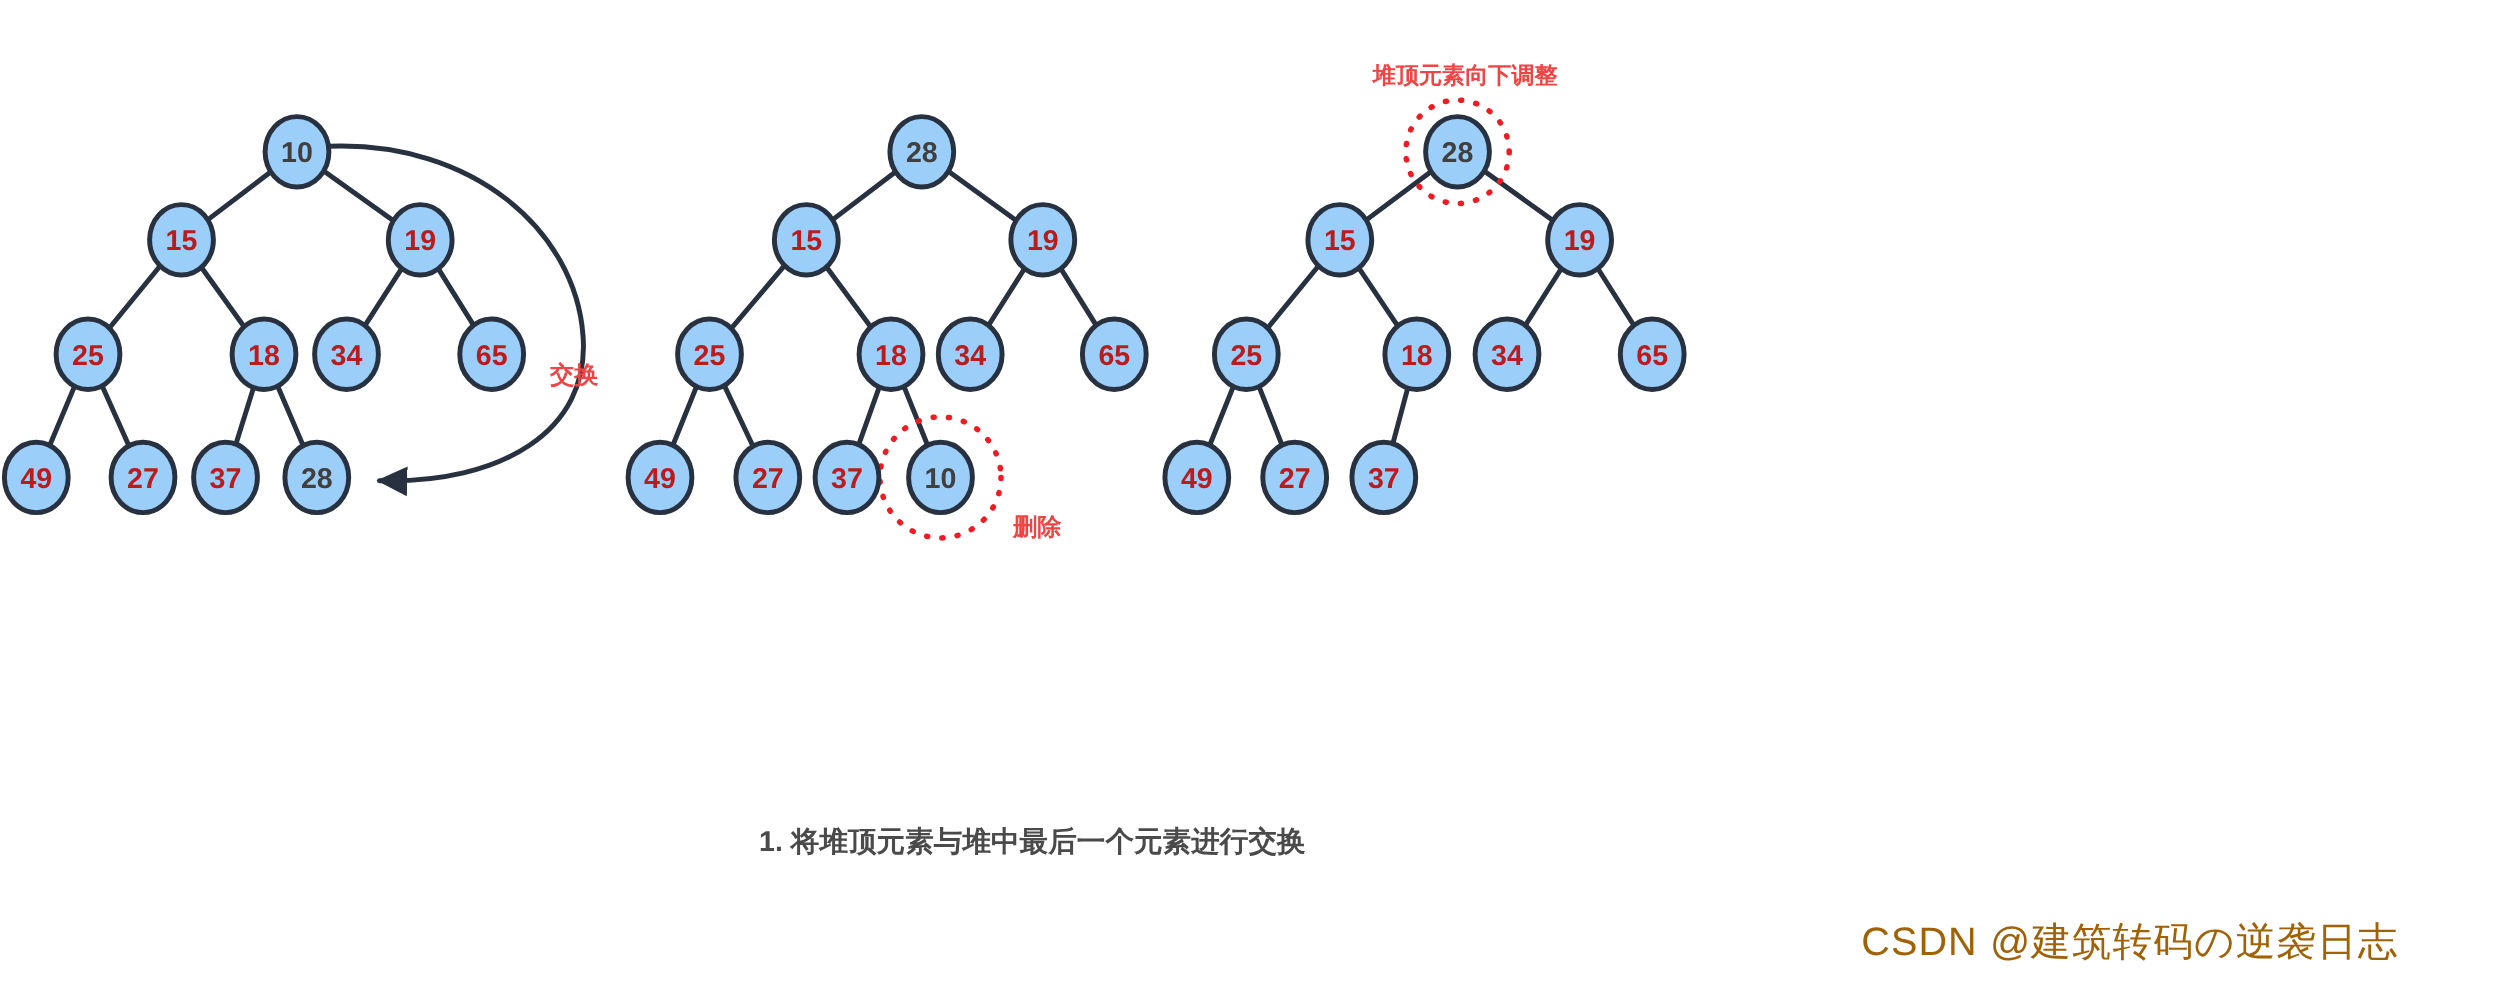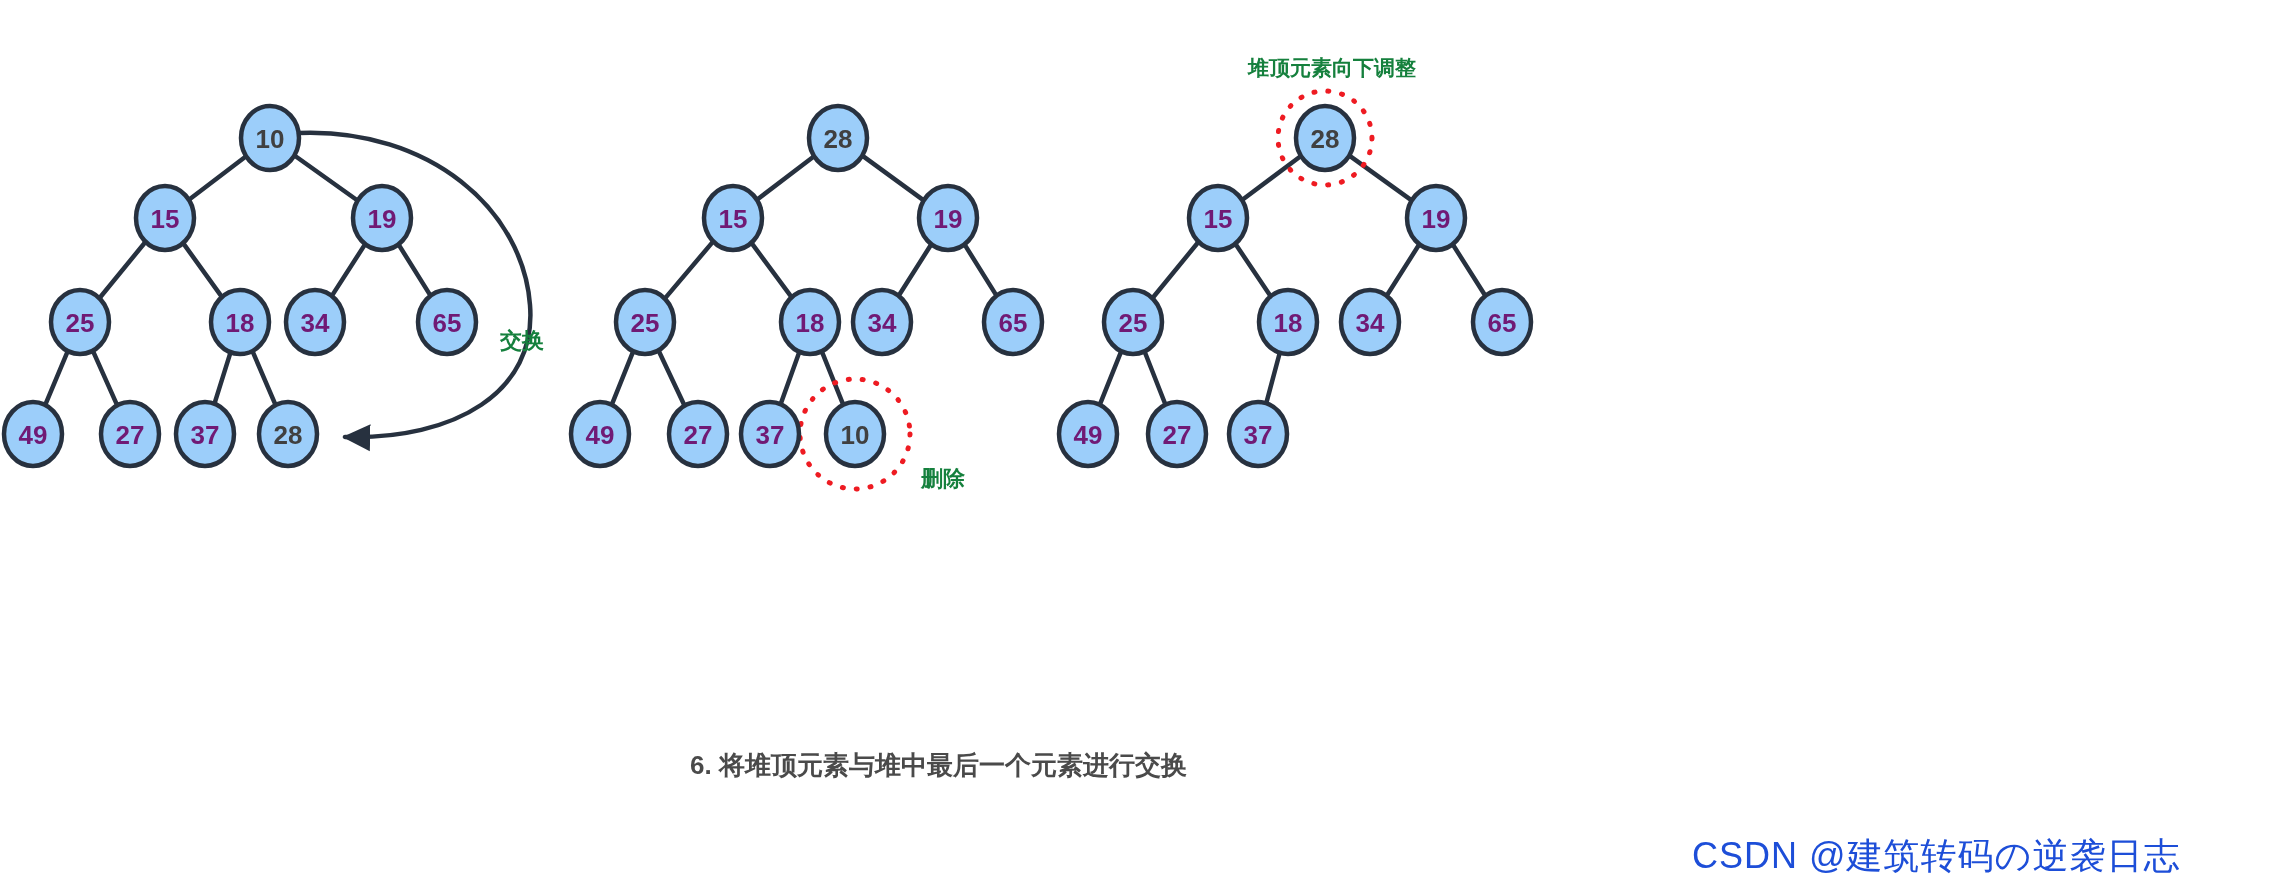--- a/index.html
+++ b/index.html
@@ -49,34 +49,34 @@
     stroke-width: 5;
     stroke-linecap: round;
     stroke-dasharray: 1 13;
   }
   .node-label {
     position: absolute;
     transform: translate(-50%, -50%);
     font-family: "Liberation Sans", "DejaVu Sans", sans-serif;
     font-weight: bold;
     font-size: 26px;
-    color: #701a75;
+    color: #b91c1c;
     white-space: nowrap;
     pointer-events: none;
   }
   .node-label.red {
     color: #404040;
   }
   .ann-label {
     position: absolute;
     transform: translate(-50%, -50%);
     font-family: Liberation Sans, sans-serif;
     font-weight: bold;
     font-size: 22px;
-    color: #15803d;
+    color: #ef4444;
     white-space: nowrap;
   }
   .ann-label.big {
     font-size: 21px;
   }
   #caption {
     position: absolute;
     left: 690px;
     top: 748px;
     font-family: "Liberation Sans", "DejaVu Sans", sans-serif;
@@ -85,21 +85,21 @@
     color: #4a4a4a;
     line-height: 1.32;
   }
   #caption div { white-space: nowrap; }
   #watermark {
     position: absolute;
     left: 1692px;
     top: 832px;
     font-family: "Liberation Sans", "DejaVu Sans", sans-serif;
     font-size: 36px;
-    color: #1d4ed8;
+    color: #a16207;
     white-space: nowrap;
     letter-spacing: 1px;
   }
 </style>
 </head>
 <body>
 
 <div id="canvas">
 
   <svg class="svg-layer" id="svg-layer" viewBox="0 0 2279 894" xmlns="http://www.w3.org/2000/svg">
@@ -215,18 +215,18 @@
       <div class="node-label" style="left: 1088px; top: 435px;">49</div>
       <div class="node-label" style="left: 1177px; top: 435px;">27</div>
       <div class="node-label" style="left: 1258px; top: 435px;">37</div>
     </div>
 
   <div class="ann-label" id="ann-swap" style="left: 522px; top: 341px;">交换</div>
   <div class="ann-label" id="ann-delete" style="left: 921px; top: 479px; margin-left: 22px;">删除</div>
   <div class="ann-label big" id="ann-adjust" style="left: 1332px; top: 68px;">堆顶元素向下调整</div>
 
   <div id="caption">
-    <div>6. 将堆顶元素与堆中最后一个元素进行交换</div>
+    <div>1. 将堆顶元素与堆中最后一个元素进行交换</div>
   </div>
 
   <div id="watermark">CSDN @建筑转码の逆袭日志</div>
 
 </div>
 
 </body></html>

